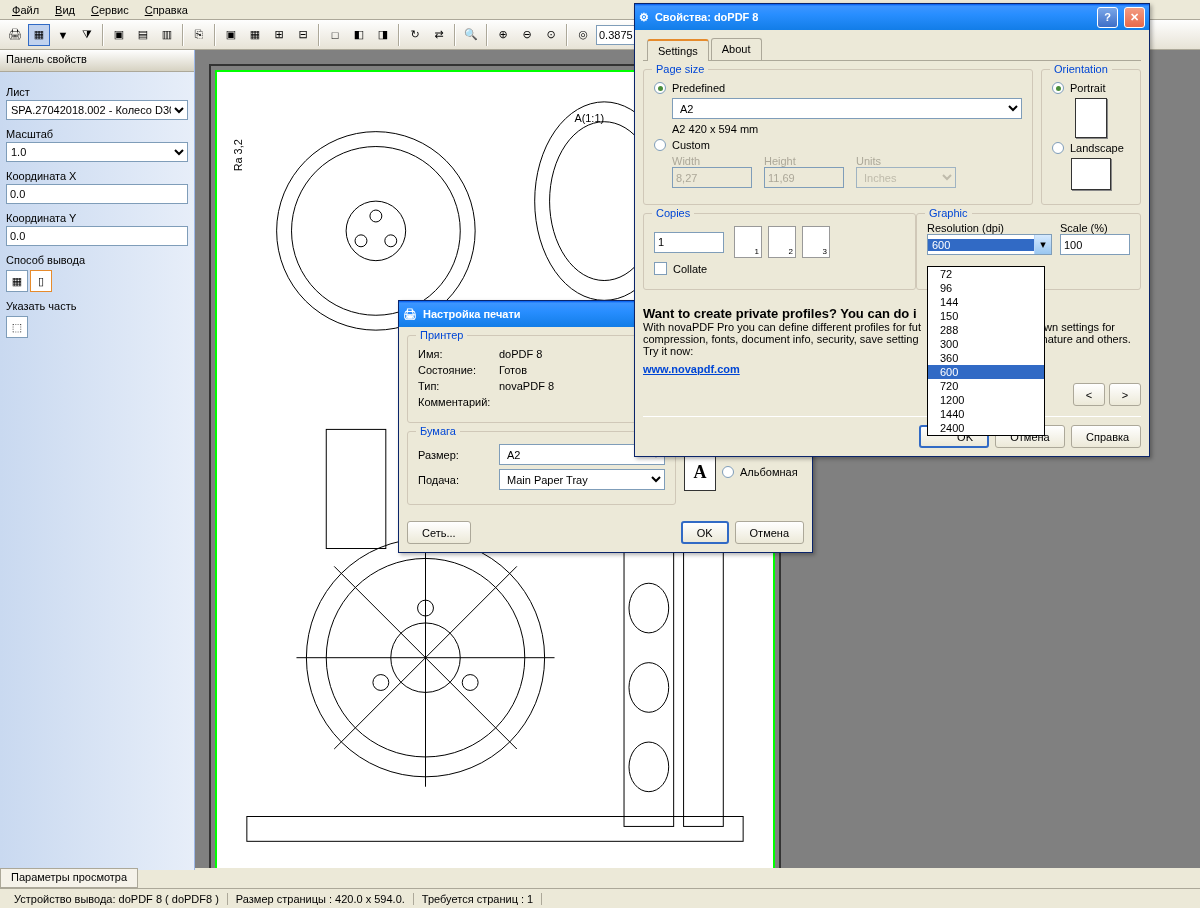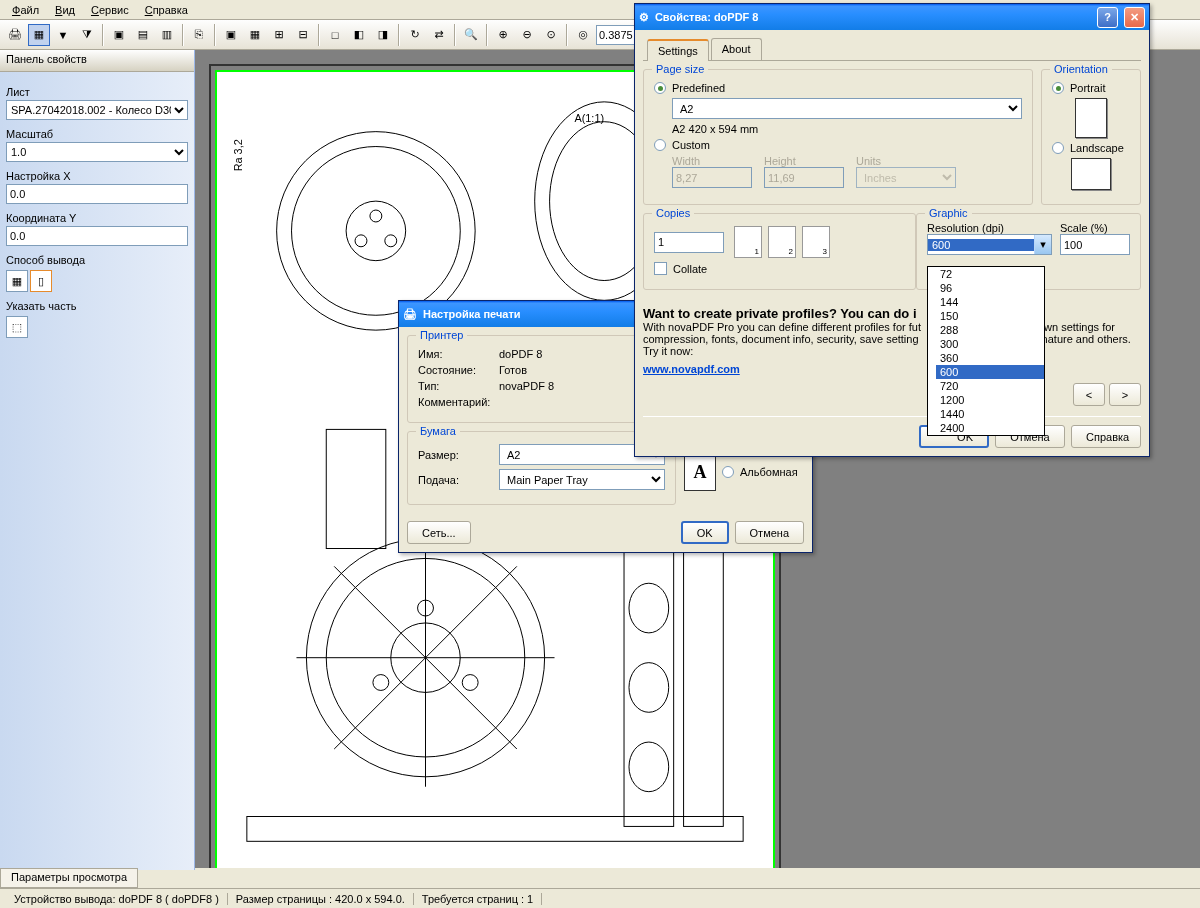--- a/index.html
+++ b/index.html
@@ -50,21 +50,21 @@
 .win-btn.default { border: 2px solid #316ac5; text-align: right; }
 .radio-btn { width: 12px; height: 12px; border-radius: 50%; border: 1px solid #7f9db9; background: #fff; display: inline-flex; align-items: center; justify-content: center; }
 .radio-btn.checked::after { content: ''; width: 5px; height: 5px; border-radius: 50%; background: #4a8e3a; }
 .checkbox { width: 13px; height: 13px; border: 1px solid #7f9db9; background: #fff; display: inline-block; }
 
 .tabs { display: flex; border-bottom: 1px solid #aca899; padding-left: 4px; margin-bottom: 8px; }
 .tab { padding: 4px 10px; border: 1px solid #aca899; border-bottom: none; background: #ece9d8; margin-right: 2px; border-radius: 3px 3px 0 0; cursor: pointer; position: relative; }
 .tab.active { background: #ece9d8; top: 1px; border-top: 2px solid #e68b2c; }
 
 .dropdown-list { position: absolute; background: #fff; border: 1px solid #000; z-index: 100; }
-.dropdown-list .opt { padding: 1px 4px; cursor: pointer; margin-left: 8px; }
+.dropdown-list .opt { padding: 1px 12px; cursor: pointer; }
 .dropdown-list .opt.selected { background: #316ac5; color: #fff; }
 
 .status-bar { position: absolute; bottom: 0; left: 0; right: 0; height: 20px; background: #ece9d8; border-top: 1px solid #aca899; display: flex; align-items: center; padding: 0 6px; }
 .status-bar .seg { padding: 0 8px; border-right: 1px solid #aca899; }
 
 .bottom-tabs { position: absolute; bottom: 20px; left: 0; height: 20px; display: flex; }
 .bottom-tab { padding: 2px 10px; border: 1px solid #aca899; background: #f5f2e9; }
 
 .page-orient-icon { width: 32px; height: 40px; border: 1px solid #333; background: #fff; margin: 4px auto; box-shadow: 1px 1px 0 #888; }
 .page-orient-icon.landscape { width: 40px; height: 32px; }
@@ -122,21 +122,21 @@
   <div class="tbtn">▴▾</div>
 </div>
 
 <div class="props-panel">
   <div class="props-title">Панель свойств</div>
   <div class="props-body">
     <label>Лист</label>
     <select class="props-select"><option>SPA.27042018.002 - Колесо D30</option></select>
     <label>Масштаб</label>
     <select class="props-select"><option>1.0</option></select>
-    <label>Настройка X</label>
+    <label>Координата X</label>
     <input class="props-input" value="0.0" style="">
     <label>Координата Y</label>
     <input class="props-input" value="0.0" style="">
     <label>Способ вывода</label>
     <div class="props-icons">
       <div class="ibtn">▦</div>
       <div class="ibtn" style="border-color:#e68b2c">▯</div>
     </div>
     <label>Указать часть</label>
     <div class="props-icons">

